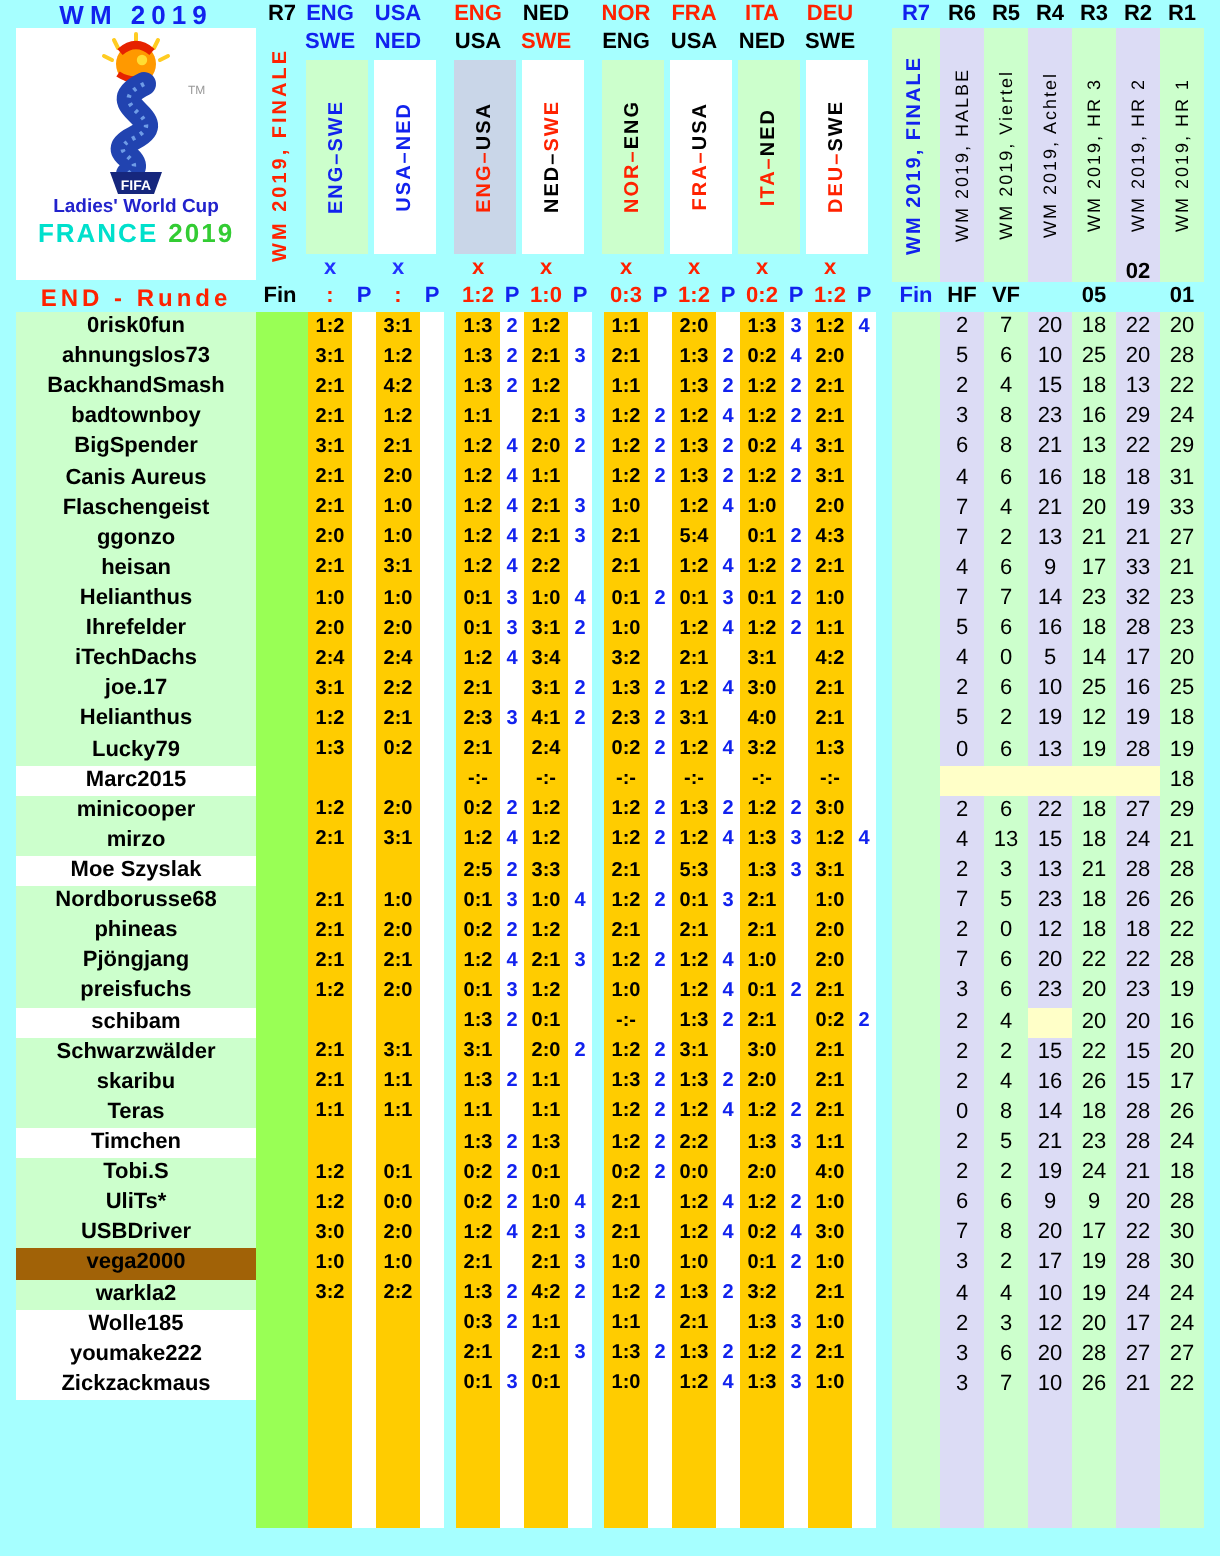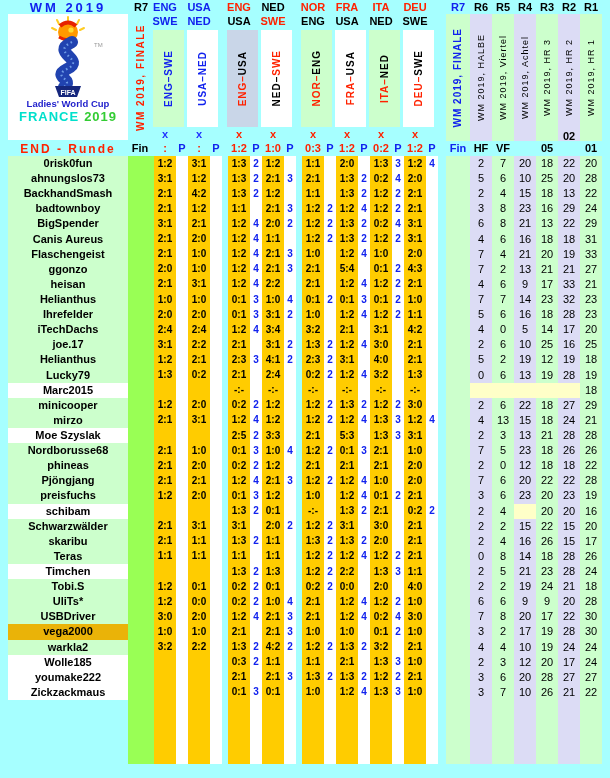--- a/index.html
+++ b/index.html
@@ -1001,21 +1001,21 @@
       <div class="cell b f10" style="left: 426px; top: 0px; width: 12px; height: 15.11px; background: rgb(255, 255, 255); color: rgb(17, 34, 238);"></div>
       <div class="cell " style="left: 446px; top: 0px; width: 24px; height: 15.11px; background: rgb(204, 255, 204);"></div>
       <div class="cell f11" style="left: 470px; top: 0px; width: 22px; height: 15.11px; background: rgb(220, 220, 245); color: rgb(0, 0, 0);">7</div>
       <div class="cell f11" style="left: 492px; top: 0px; width: 22px; height: 15.11px; background: rgb(204, 255, 204); color: rgb(0, 0, 0);">8</div>
       <div class="cell f11" style="left: 514px; top: 0px; width: 22px; height: 15.11px; background: rgb(220, 220, 245); color: rgb(0, 0, 0);">20</div>
       <div class="cell f11" style="left: 536px; top: 0px; width: 22px; height: 15.11px; background: rgb(204, 255, 204); color: rgb(0, 0, 0);">17</div>
       <div class="cell f11" style="left: 558px; top: 0px; width: 22px; height: 15.11px; background: rgb(220, 220, 245); color: rgb(0, 0, 0);">22</div>
       <div class="cell f11" style="left: 580px; top: 0px; width: 22px; height: 15.11px; background: rgb(204, 255, 204); color: rgb(0, 0, 0);">30</div>
     </div>
     <div class="prow" style="top: 624.41px;">
-      <div class="cell b f11" style="left: 8px; top: 0px; width: 120px; height: 15.11px; background: #eab308; color: rgb(0, 0, 0);">vega2000</div>
+      <div class="cell b f11" style="left: 8px; top: 0px; width: 120px; height: 15.11px; background: #a16207; color: rgb(0, 0, 0);">vega2000</div>
       <div class="cell " style="left: 128px; top: 0px; width: 26px; height: 15.11px; background: rgb(153, 255, 85);"></div>
       <div class="cell b f10" style="left: 154px; top: 0px; width: 22px; height: 15.11px; background: rgb(255, 204, 0); color: rgb(0, 0, 0);">1:0</div>
       <div class="cell b f10" style="left: 176px; top: 0px; width: 12px; height: 15.11px; background: rgb(255, 255, 255); color: rgb(17, 34, 238);"></div>
       <div class="cell b f10" style="left: 188px; top: 0px; width: 22px; height: 15.11px; background: rgb(255, 204, 0); color: rgb(0, 0, 0);">1:0</div>
       <div class="cell b f10" style="left: 210px; top: 0px; width: 12px; height: 15.11px; background: rgb(255, 255, 255); color: rgb(17, 34, 238);"></div>
       <div class="cell b f10" style="left: 228px; top: 0px; width: 22px; height: 15.11px; background: rgb(255, 204, 0); color: rgb(0, 0, 0);">2:1</div>
       <div class="cell b f10" style="left: 250px; top: 0px; width: 12px; height: 15.11px; background: rgb(255, 255, 255); color: rgb(17, 34, 238);"></div>
       <div class="cell b f10" style="left: 262px; top: 0px; width: 22px; height: 15.11px; background: rgb(255, 204, 0); color: rgb(0, 0, 0);">2:1</div>
       <div class="cell b f10" style="left: 284px; top: 0px; width: 12px; height: 15.11px; background: rgb(255, 255, 255); color: rgb(17, 34, 238);">3</div>
       <div class="cell b f10" style="left: 302px; top: 0px; width: 22px; height: 15.11px; background: rgb(255, 204, 0); color: rgb(0, 0, 0);">1:0</div>

